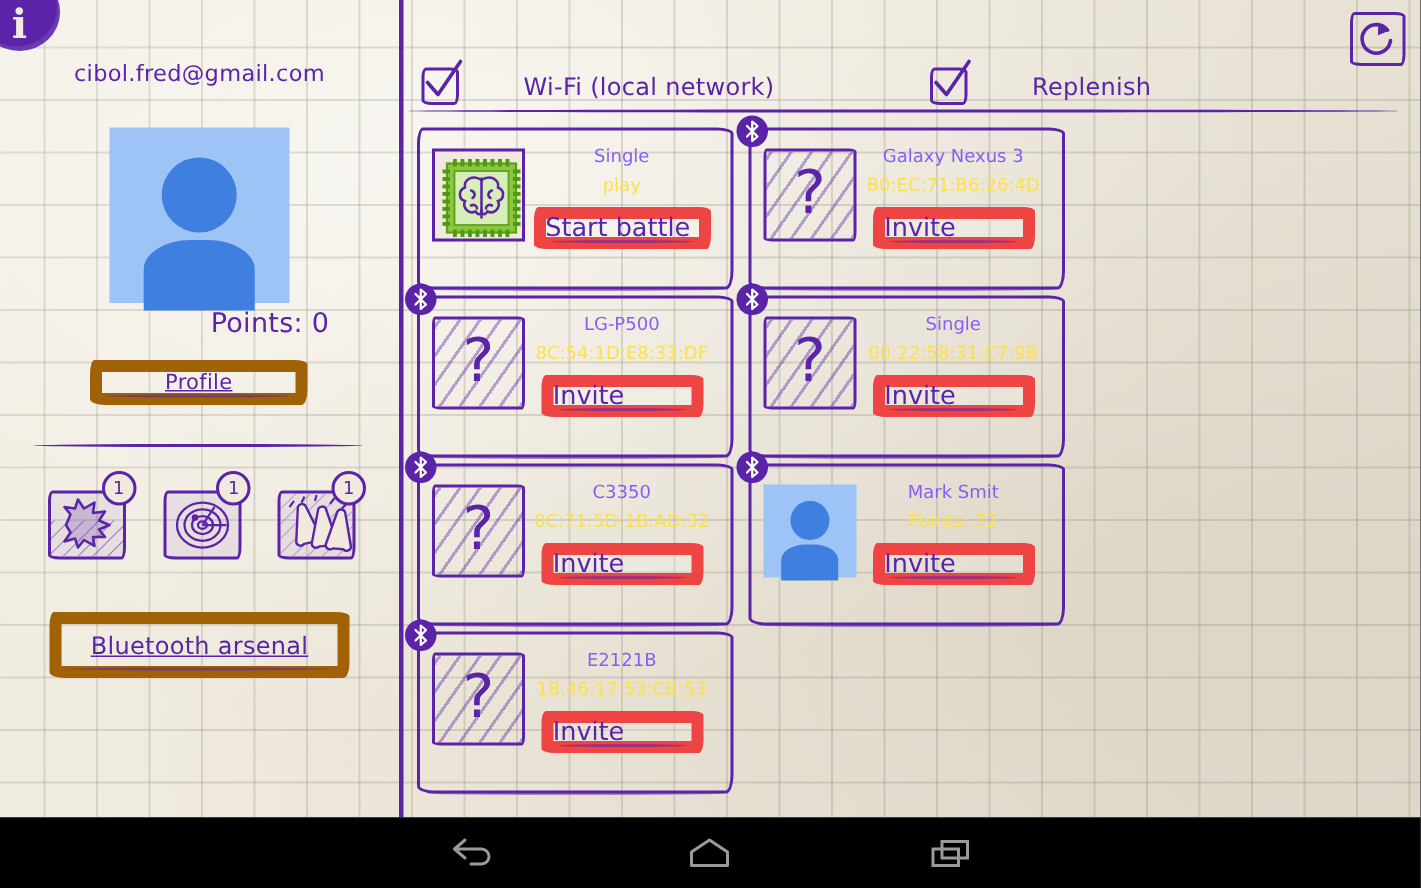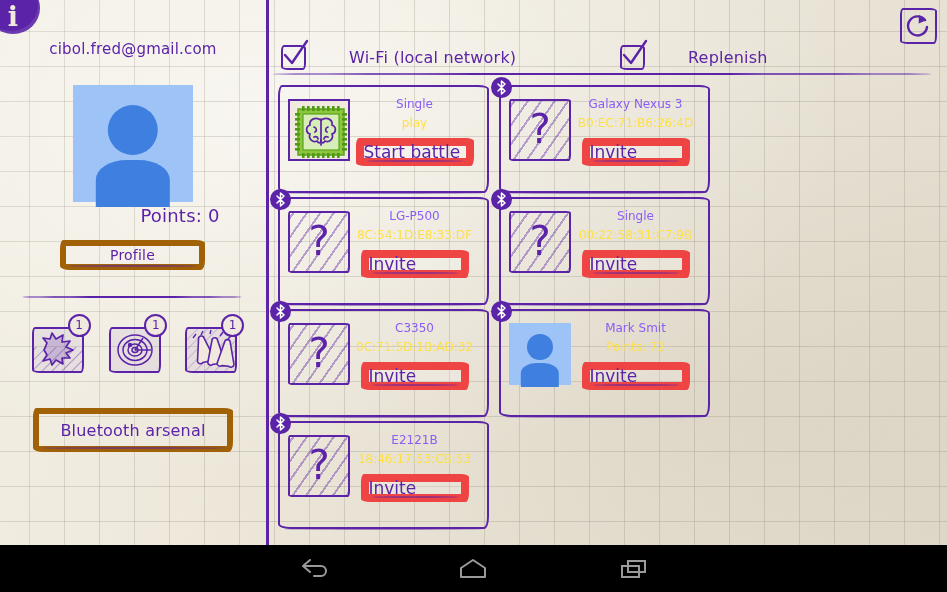--- a/index.html
+++ b/index.html
@@ -35,23 +35,24 @@
   }
   #paper::after {
     content: "";
     position: absolute; inset: 0;
     background:
       linear-gradient(115deg, rgba(255,255,255,0.20) 0%, rgba(0,0,0,0.0) 35%, rgba(120,110,90,0.10) 100%);
     pointer-events: none;
   }
 
   .sketchbox {
-    border: 6px solid #a16207;
+    border: 8px solid #a16207;
     border-radius: 3px 9px 4px 10px / 9px 3px 10px 4px;
     position: relative;
+    text-decoration: underline;
   }
   .sketchbox::after {
     content: "";
     position: absolute;
     left: 3px; right: 3px; bottom: -3px;
     height: 2px;
     background: #5b23a8;
     opacity: .55;
     border-radius: 50%;
   }

